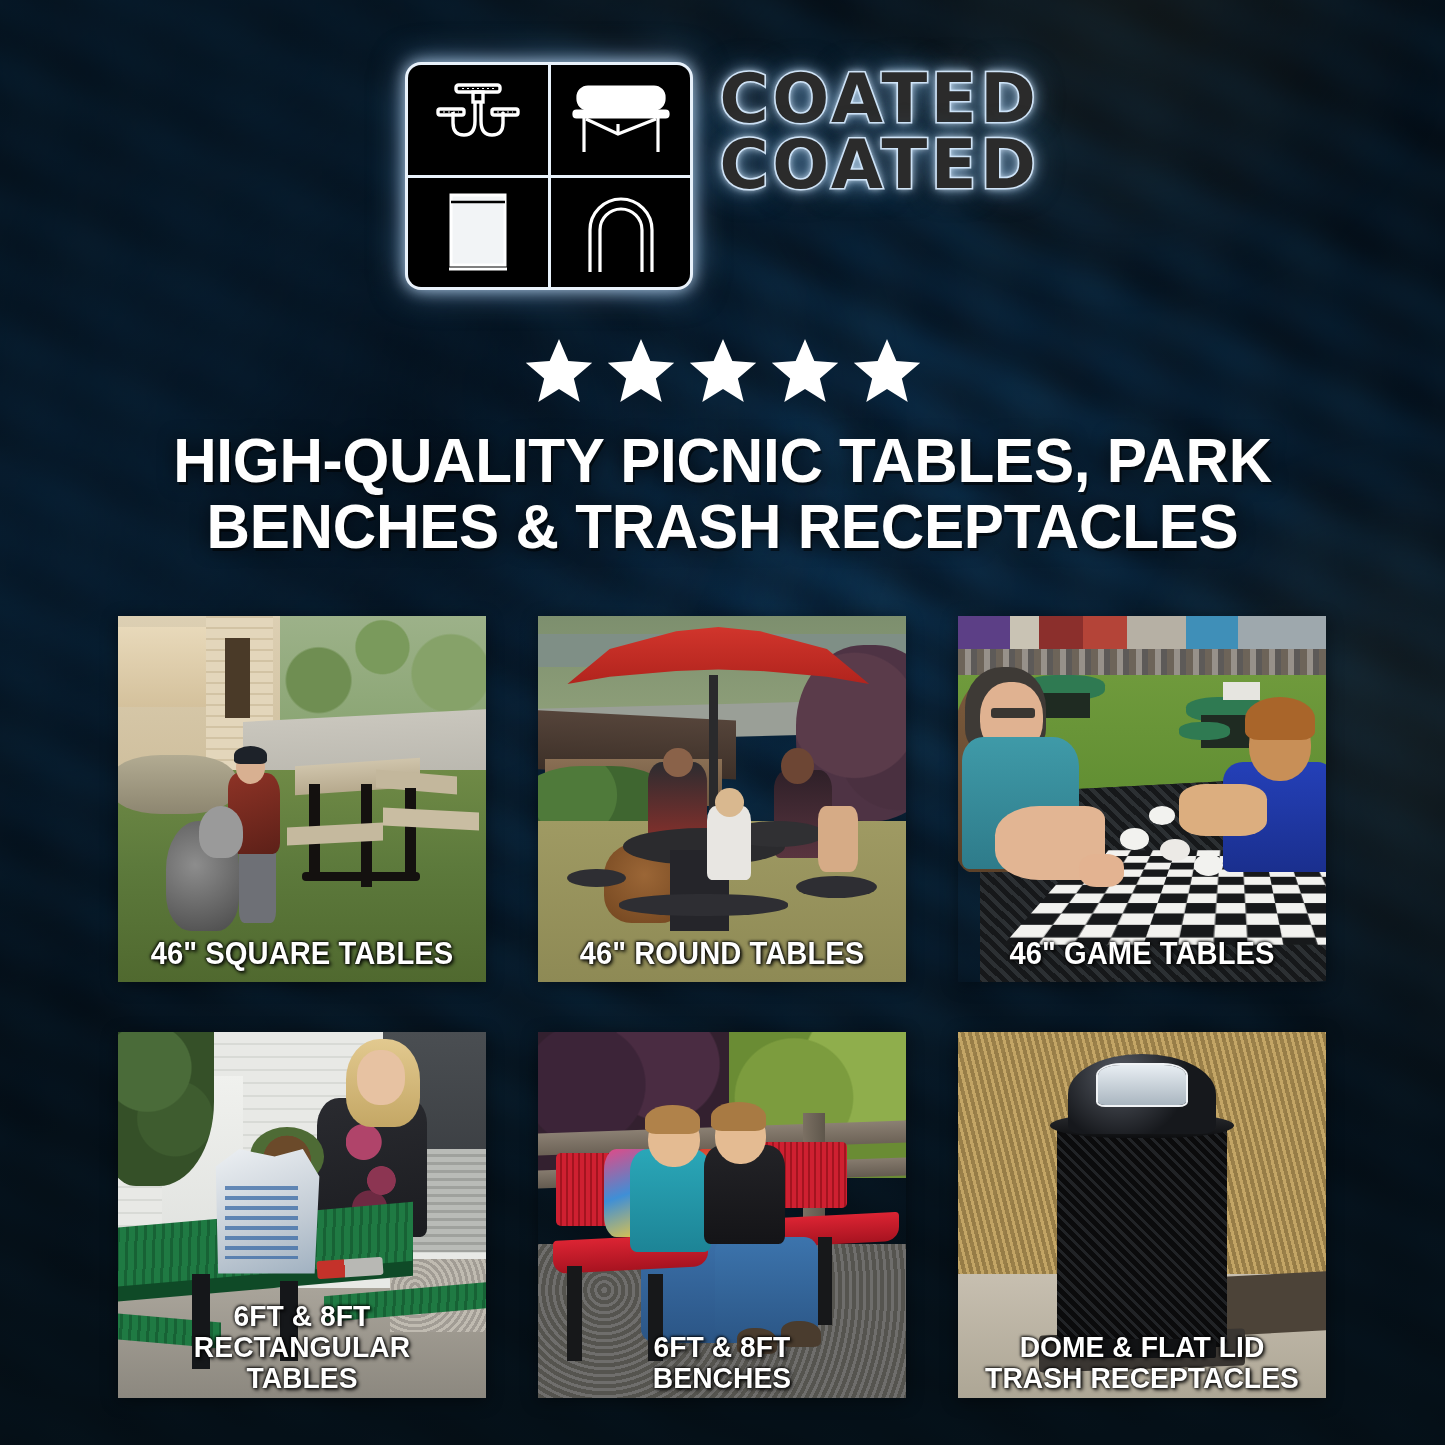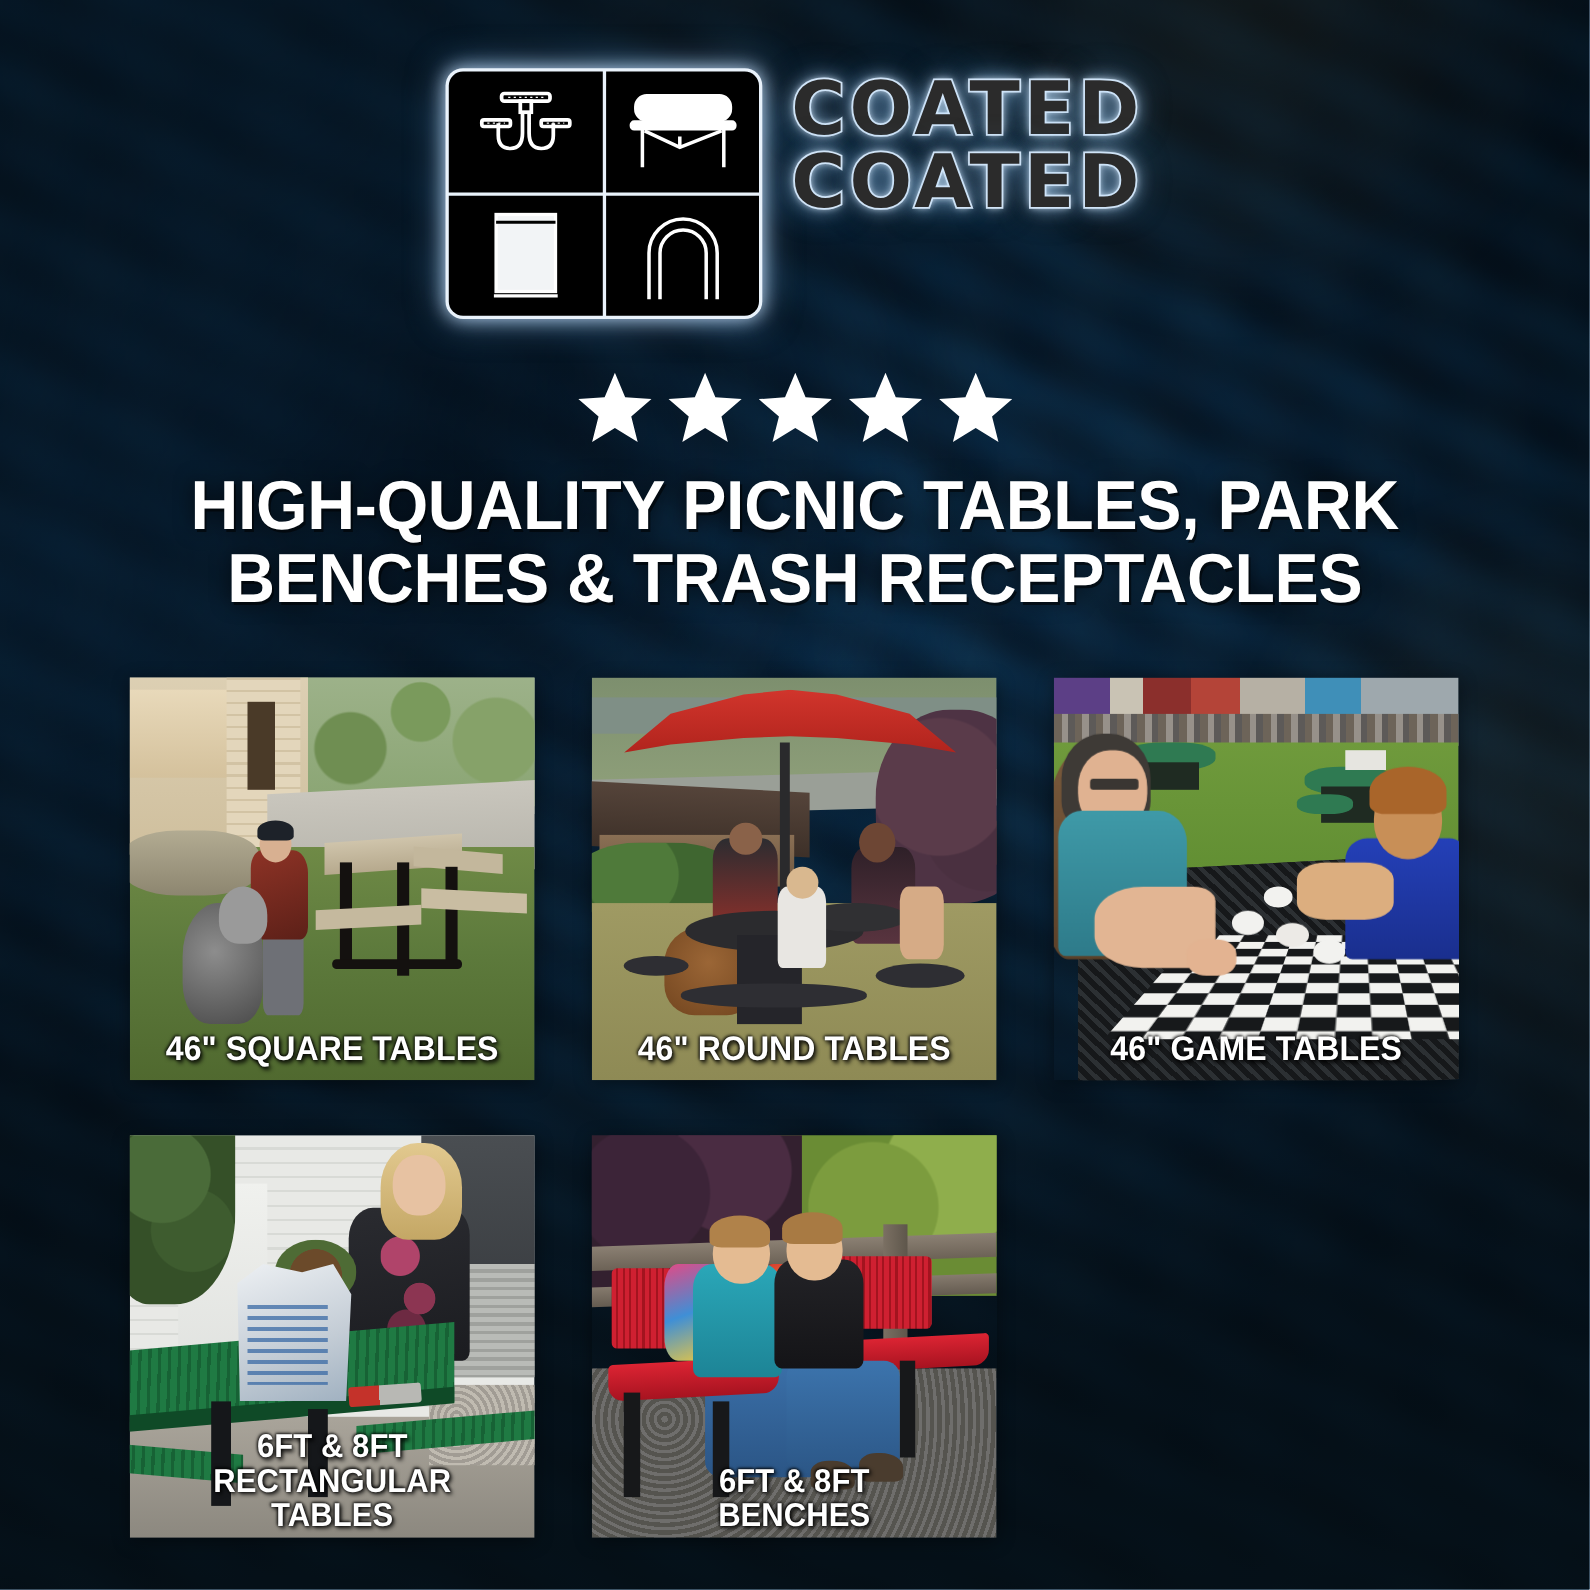--- a/index.html
+++ b/index.html
@@ -593,15 +593,33 @@
           <div class="boy2-hair"></div>
         <div class="shoe1"></div>
           <div class="shoe2"></div>
       </div>
       <div class="card-caption">
         <span class="cap-line">6FT &amp; 8FT</span>
         <span class="cap-line">BENCHES</span>
       </div>
     </div>
 
+    <div class="card c6 two-line">
+      <div class="photo">
+        <div class="sky"></div>
+          <div class="grass"></div>
+          <div class="path"></div>
+          <div class="mulch"></div>
+        <div class="pad"></div>
+          <div class="can"></div>
+          <div class="base"></div>
+        <div class="rim"></div>
+          <div class="dome"></div>
+          <div class="slot"></div>
+      </div>
+      <div class="card-caption">
+        <span class="cap-line">DOME &amp; FLAT LID</span>
+        <span class="cap-line">TRASH RECEPTACLES</span>
+      </div>
+    </div>
 
   </div>
 </div>
 
 </body></html>

